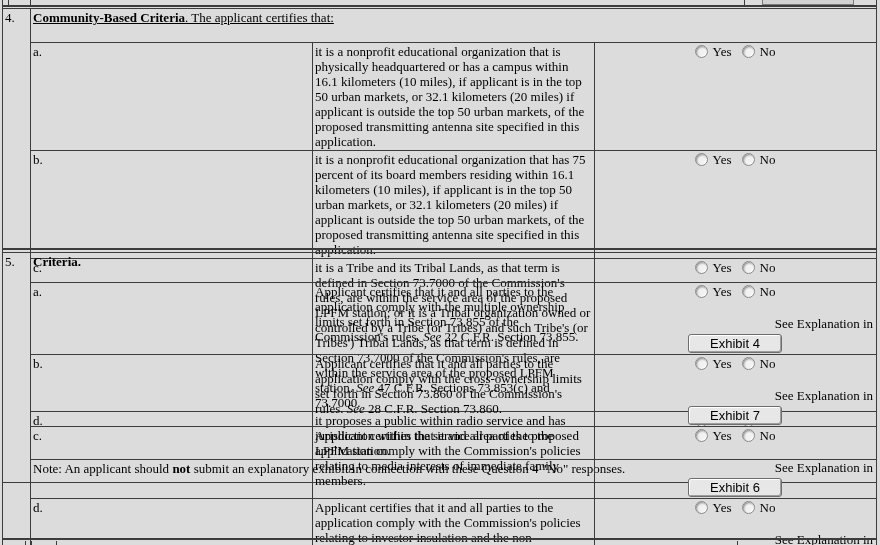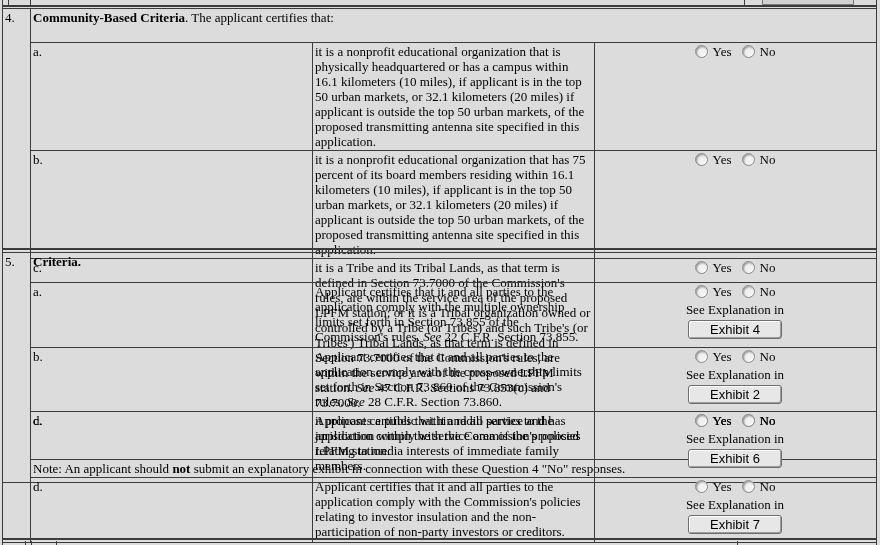--- a/index.html
+++ b/index.html
@@ -13,21 +13,21 @@
   td.letcol{width:19px;padding-left:3px;}
   td.qcol{width:692px;}
   td.anscol{width:140px;text-align:center;padding-top:3px;}
   td.anscol5{width:140px;text-align:center;padding-top:5px;}
   .bold{font-weight:bold;}
   .ital{font-style:italic;text-align:right;}
   .rb{display:inline-block;width:11px;height:11px;border-radius:50%;background:#f2f2f2;
       border:1px solid #8a8a8a;box-shadow:inset 1px 1px 2px rgba(60,60,60,.55), inset -1px -1px 1px #ffffff;
       vertical-align:-2px;margin-right:5px;}
   .nogrp{margin-left:10px;}
-  .expl{margin-top:3px;}
+  .expl{margin-top:17px;text-align:right;}
   button.exh{font-family:"Liberation Sans", sans-serif;font-size:13px;color:#000;
       background:#e7e7e7;border:1px solid #6e6e6e;border-radius:3px;height:19px;
       box-shadow:inset 1px 1px 0 #ffffff, inset -1px -1px 0 #9d9d9d;
       padding:0 21px;margin-top:3px;cursor:default;}
   .btnfrag{position:absolute;left:762px;top:0;width:90px;height:4px;background:#d2d2d2;
       border-bottom:1px solid #7a7a7a;border-left:1px solid #7a7a7a;border-right:1px solid #7a7a7a;}
 </style>
 </head>
 <body>
 
@@ -41,21 +41,21 @@
     <div class="vline" style="left:30px;top:0;height:5px;"></div>
     <div class="vline" style="left:744px;top:0;height:5px;"></div>
     <div class="btnfrag"></div>
     <div class="hsep" style="top:5px;"></div>
   </div>
 
   <table class="qtable" style="top:8px;">
     <tbody>
         <tr>
       <td class="numcol" rowspan="6"><span>4.</span></td>
-      <td colspan="3" style="height:31px;">
+      <td colspan="3" style="height:31px;text-decoration:underline;">
         <span class="bold">Community-Based Criteria</span><span>. The applicant certifies that:</span>
       </td>
     </tr>
     <tr>
       <td class="letcol" style="height:48px;"><span>a.</span></td>
       <td class="qcol"><span>it is a nonprofit educational organization that is physically headquartered or has a campus within 16.1 kilometers (10 miles), if applicant is in the top 50 urban markets, or 32.1 kilometers (20 miles) if applicant is outside the top 50 urban markets, of the proposed transmitting antenna site specified in this application.</span></td>
       <td class="anscol">
         <span class="rb"></span><span>Yes</span><span class="nogrp"><span class="rb"></span><span>No</span></span>
       </td>
     </tr>
@@ -106,21 +106,21 @@
         <div class="expl">See Explanation in</div>
         <button class="exh">Exhibit 4</button>
       </td>
     </tr>
     <tr>
       <td class="letcol" style="height:61px;"><span>b.</span></td>
       <td class="qcol"><span>Applicant certifies that it and all parties to the application comply with the cross-ownership limits set forth in Section 73.860 of the Commission's rules. </span><span class="ital">See</span><span> 28 C.F.R. Section 73.860.</span></td>
       <td class="anscol5">
         <div><span class="rb"></span><span>Yes</span><span class="nogrp"><span class="rb"></span><span>No</span></span></div>
         <div class="expl">See Explanation in</div>
-        <button class="exh">Exhibit 2</button>
+        <button class="exh">Exhibit 7</button>
       </td>
     </tr>
     <tr>
       <td class="letcol" style="height:63px;"><span>c.</span></td>
       <td class="qcol"><span>Applicant certifies that it and all parties to the application comply with the Commission's policies relating to media interests of immediate family members.</span></td>
       <td class="anscol5">
         <div><span class="rb"></span><span>Yes</span><span class="nogrp"><span class="rb"></span><span>No</span></span></div>
         <div class="expl">See Explanation in</div>
         <button class="exh">Exhibit 6</button>
       </td>

